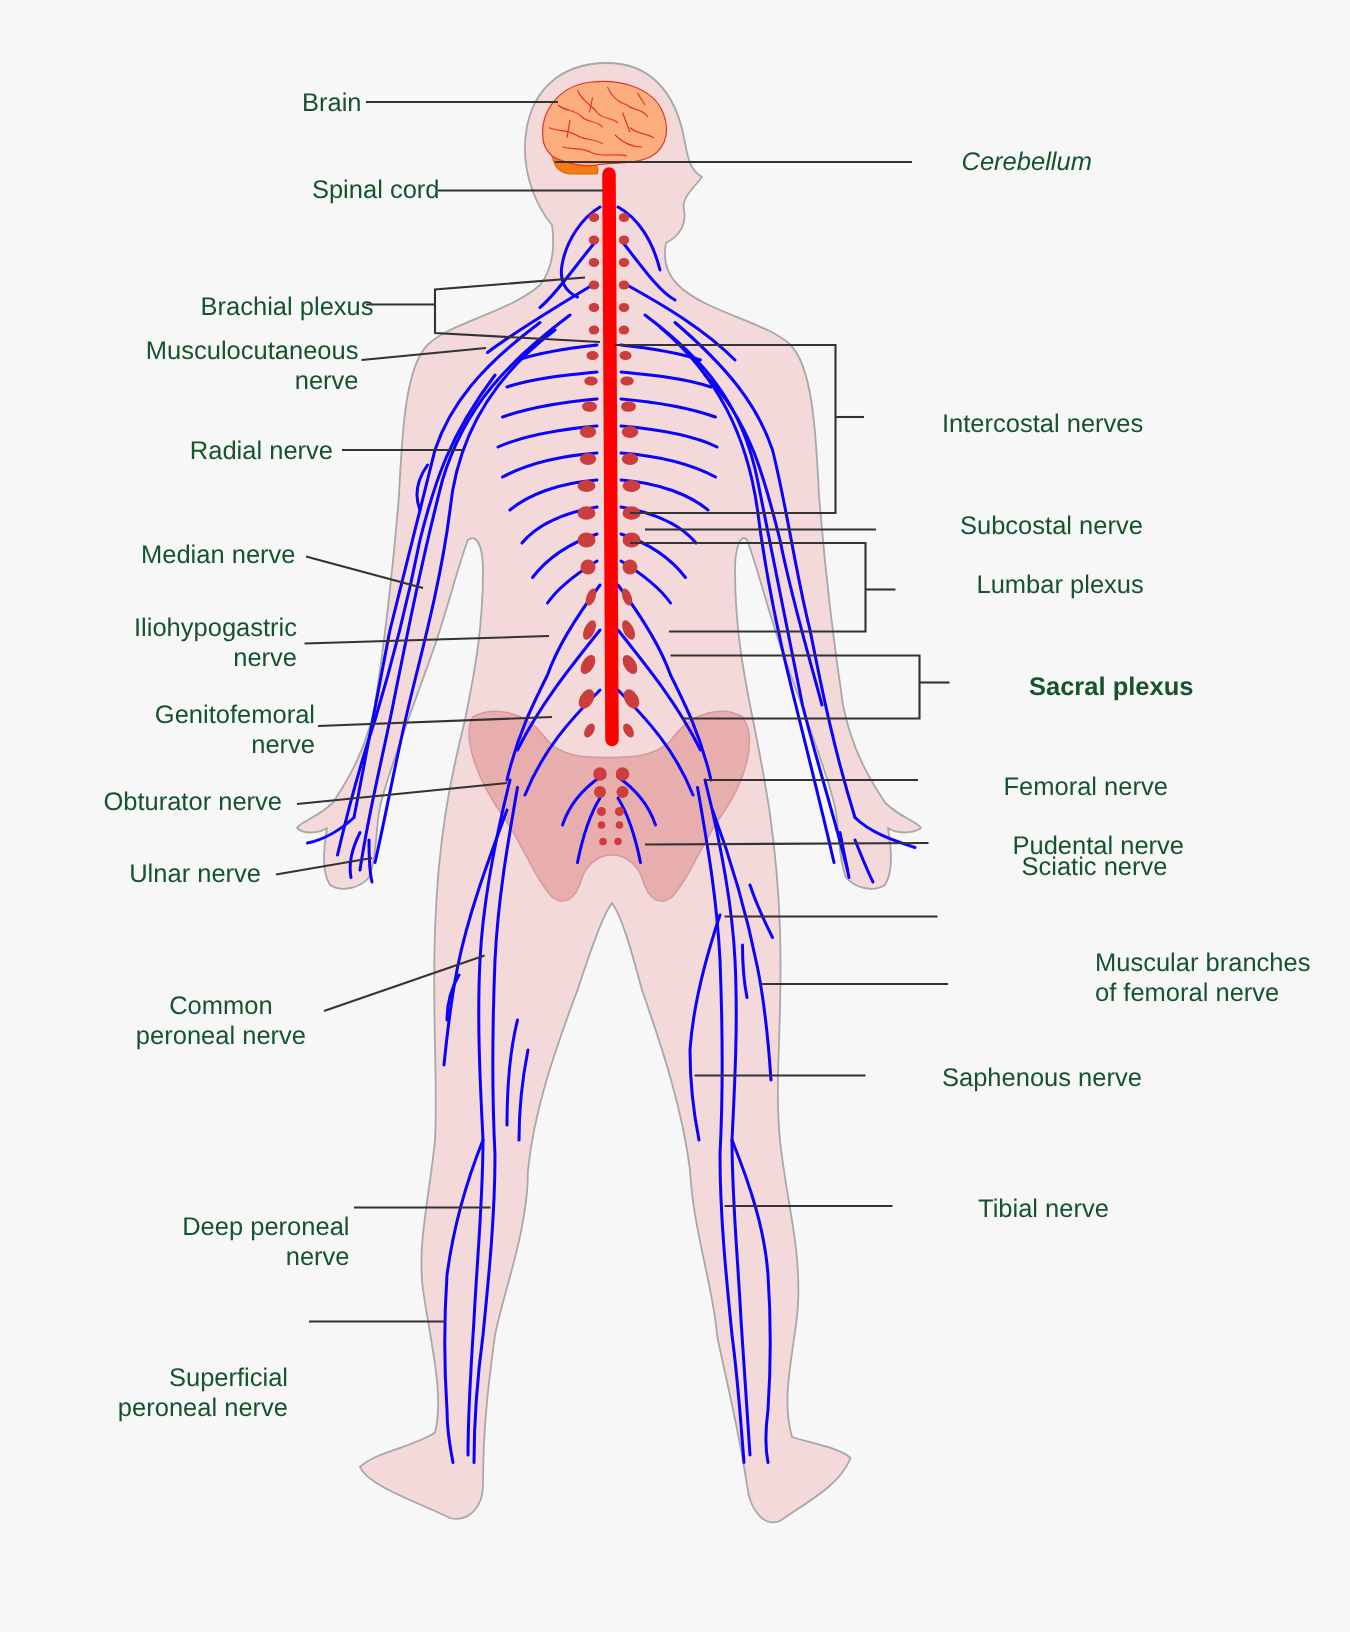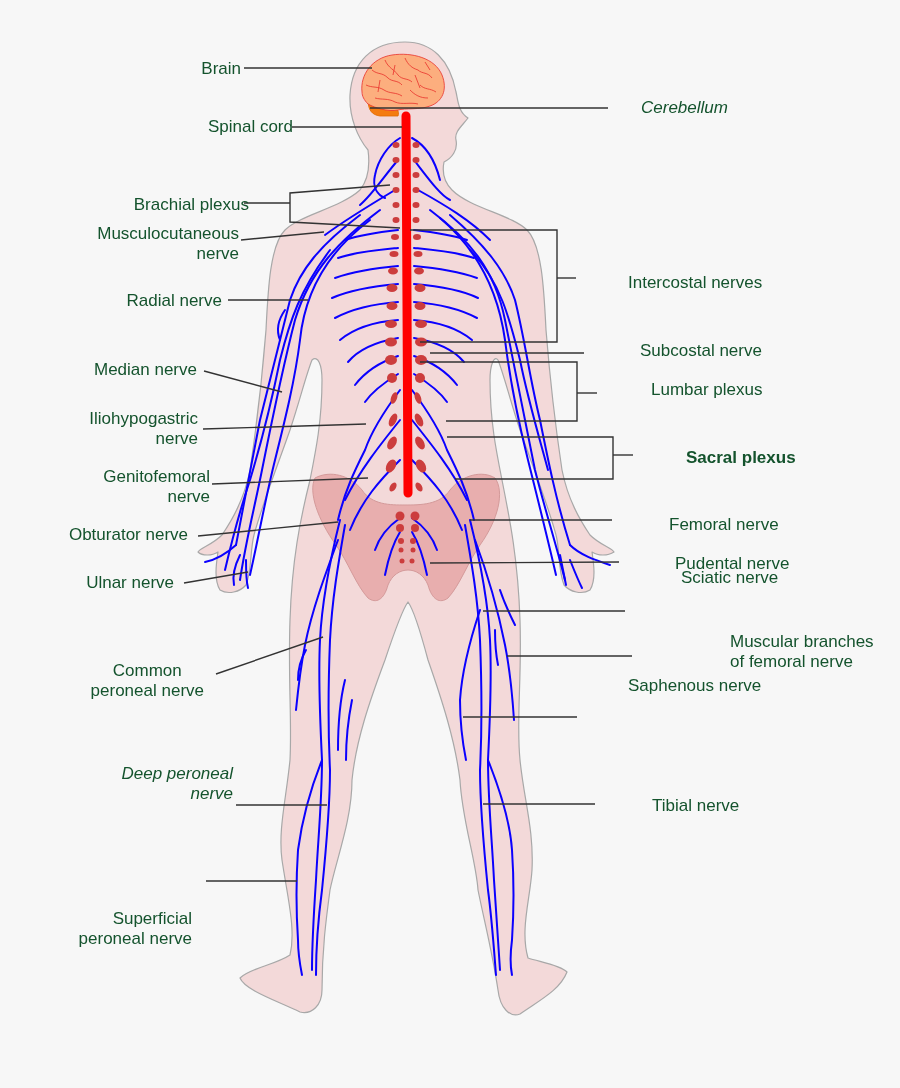--- a/index.html
+++ b/index.html
@@ -309,21 +309,21 @@
 <div class="lbl r" style="right:712px; top:525px;">
     <span>Obturator nerve</span>
   </div>
 <div class="lbl r" style="right:726px; top:573px;">
     <span>Ulnar nerve</span>
   </div>
 <div class="lbl r" style="right:696px; top:661px;text-align:center;">
     <span>Common</span>
     <span>peroneal nerve</span>
   </div>
-<div class="lbl r" style="right:667px; top:764px;font-style:italic;">
+<div class="lbl r" style="right:667px; top:808px;">
     <span>Deep peroneal</span>
     <span>nerve</span>
   </div>
 <div class="lbl r" style="right:708px; top:865px;margin-top:44px;">
     <span>Superficial</span>
     <span>peroneal nerve</span>
   </div>
 
 <div class="lbl l" style="left:641px; top:98px;font-style:italic;">
     <span>Cerebellum</span>
@@ -346,18 +346,18 @@
 <div class="lbl l" style="left:675px; top:554px;">
     <span>Pudental nerve</span>
   </div>
 <div class="lbl l" style="left:681px; top:568px;">
     <span>Sciatic nerve</span>
   </div>
 <div class="lbl l" style="left:714px; top:632px;margin-left:16px;">
     <span>Muscular branches</span>
     <span>of femoral nerve</span>
   </div>
-<div class="lbl l" style="left:628px; top:676px;">
+<div class="lbl l" style="left:628px; top:709px;">
     <span>Saphenous nerve</span>
   </div>
 <div class="lbl l" style="left:652px; top:796px;">
     <span>Tibial nerve</span>
   </div>
 
 </body></html>

